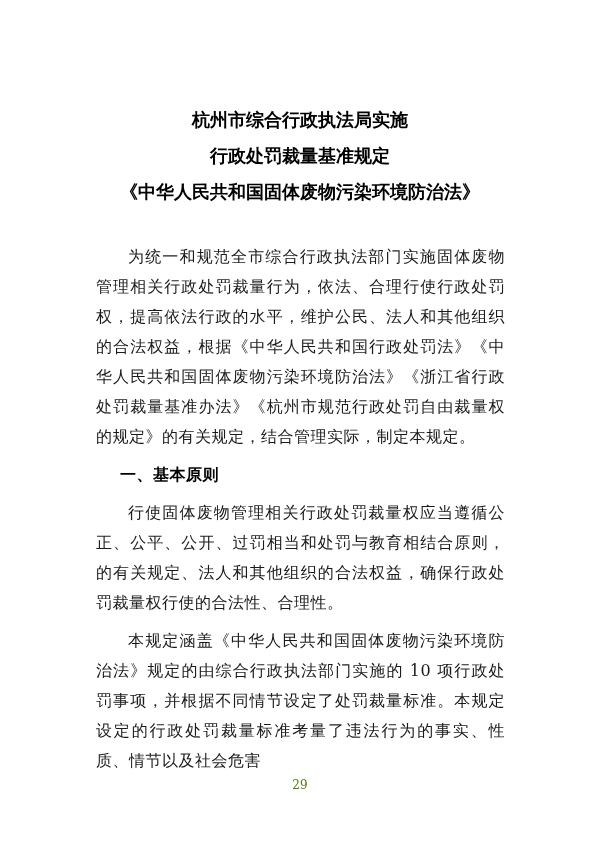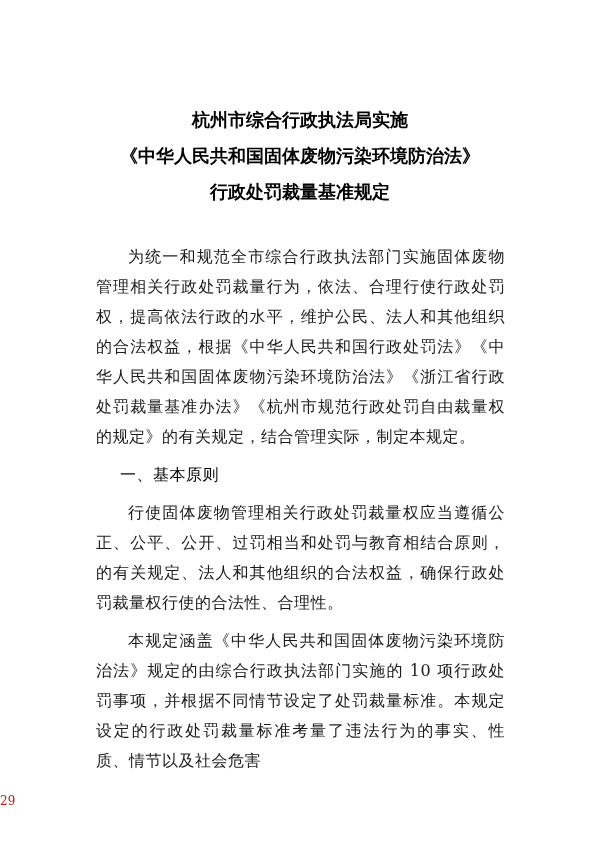--- a/index.html
+++ b/index.html
@@ -37,44 +37,45 @@
     text-justify: inter-ideograph;
   }
   .body-para {
     margin: 8px;
     text-indent: 2em;
     letter-spacing: 0.5px;
   }
   .section-heading {
     margin: 0;
     text-indent: 2em;
-    font-weight: normal;
+    font-weight: bold;
     color: #000000;
     font-family: "DejaVu Sans", "Liberation Sans", sans-serif;
     letter-spacing: 0.5px;
   }
   .page-number {
     position: absolute;
     left: 0;
     right: 0;
-    bottom: 40px;
+    bottom: 56px;
+    text-align: center;
     font-size: 12px;
-    color: #b91c1c;
+    color: #4d7c0f;
     font-family: "DejaVu Serif", "Liberation Serif", serif;
   }
 </style>
 </head>
 <body>
 
 <div class="page">
 
   <div class="doc-title">
     <div class="title-line">杭州市综合行政执法局实施</div>
+    <div class="title-line">行政处罚裁量基准规定</div>
     <div class="title-line">《中华人民共和国固体废物污染环境防治法》</div>
-    <div class="title-line">行政处罚裁量基准规定</div>
   </div>
 
   <div class="doc-body">
     <p class="body-para">为统一和规范全市综合行政执法部门实施固体废物管理相关行政处罚裁量行为，依法、合理行使行政处罚权，提高依法行政的水平，维护公民、法人和其他组织的合法权益，根据《中华人民共和国行政处罚法》《中华人民共和国固体废物污染环境防治法》《浙江省行政处罚裁量基准办法》《杭州市规范行政处罚自由裁量权的规定》的有关规定，结合管理实际，制定本规定。</p>
     <p class="section-heading">一、基本原则</p>
     <p class="body-para">行使固体废物管理相关行政处罚裁量权应当遵循公正、公平、公开、过罚相当和处罚与教育相结合原则，的有关规定、法人和其他组织的合法权益，确保行政处罚裁量权行使的合法性、合理性。</p>
     <p class="body-para">本规定涵盖《中华人民共和国固体废物污染环境防治法》规定的由综合行政执法部门实施的 10 项行政处罚事项，并根据不同情节设定了处罚裁量标准。本规定设定的行政处罚裁量标准考量了违法行为的事实、性质、情节以及社会危害</p>
   </div>
 
   <div class="page-number">29</div>

